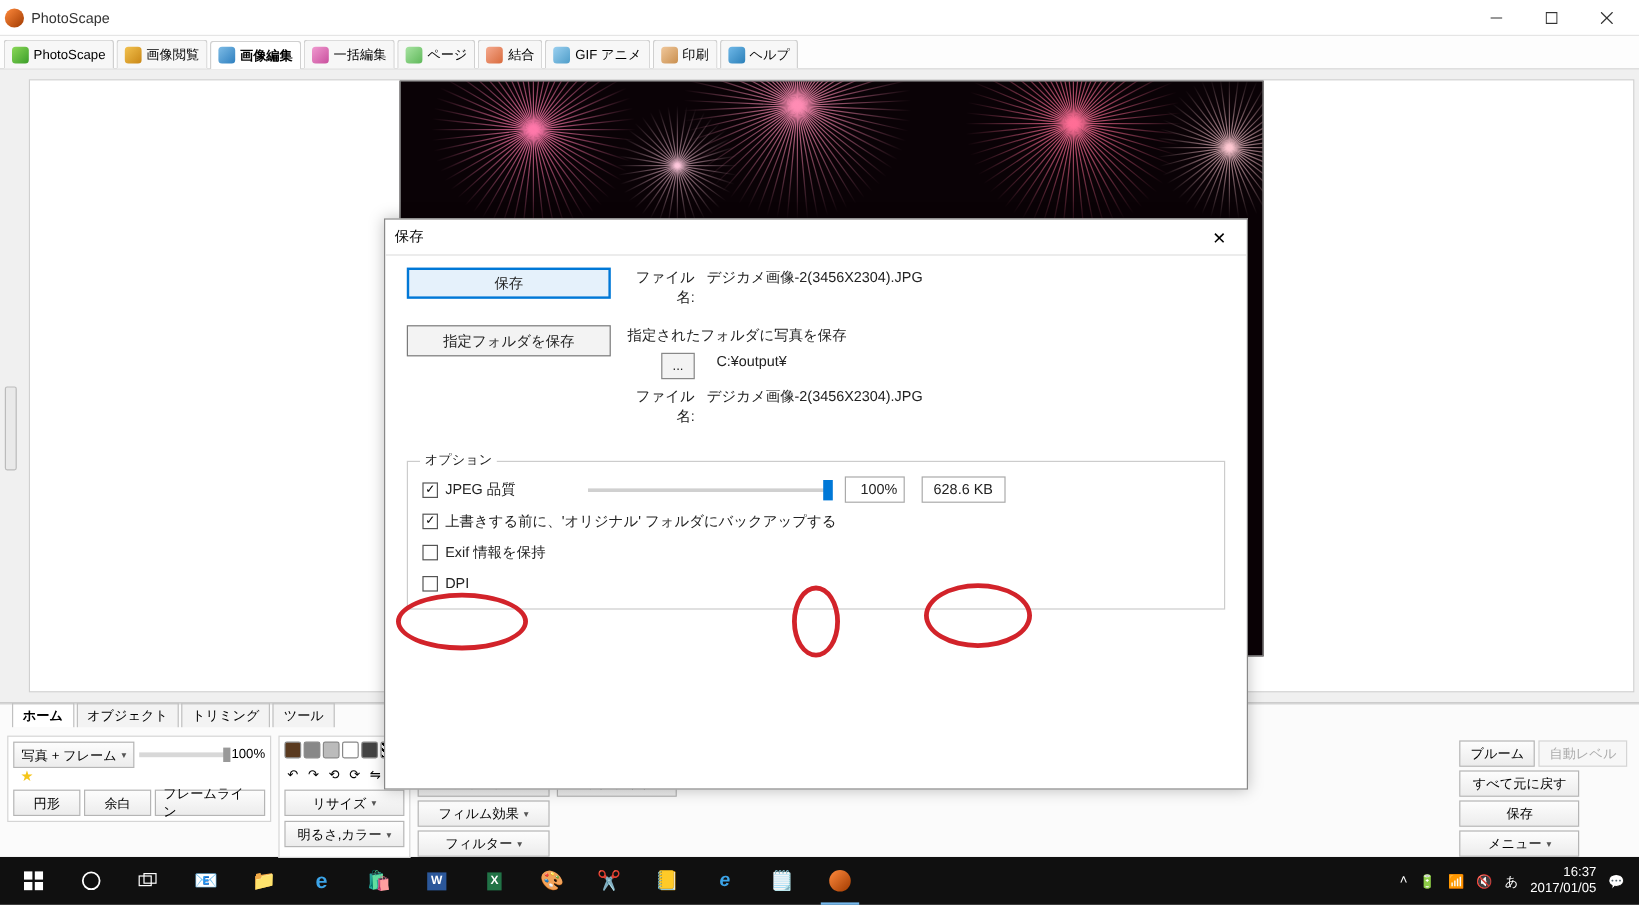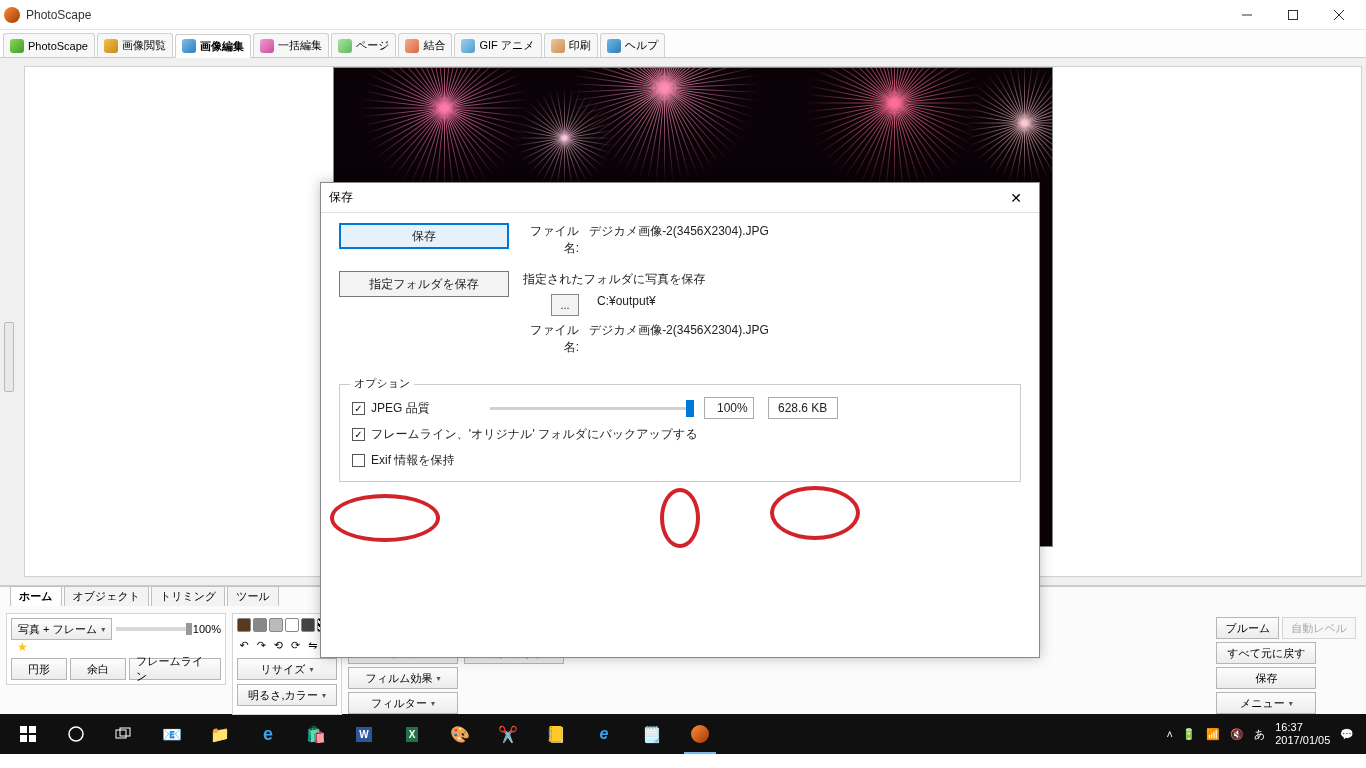--- a/index.html
+++ b/index.html
@@ -64,21 +64,21 @@
 .right-btns { margin-left:auto; display:flex; flex-direction:column; gap:3px; padding:4px;}
 .right-btns-row { display:flex; gap:3px;}
 .rbtn { height:22px; min-width:46px; border:1px solid #b5b5b5; background:linear-gradient(#fdfdfd,#ececec); font-size:11px; display:flex; align-items:center; justify-content:center; padding:0 8px; cursor:pointer;}
 .rbtn.disabled { color:#aaa; border-color:#d5d5d5; background:#f7f7f7;}
 .rbtn.wide { width:100px;}
 .taskbar { height:40px; background:#101010; display:flex; align-items:center; padding:0 4px; color:#fff;}
 .tb-item { width:48px; height:40px; display:flex; align-items:center; justify-content:center; cursor:pointer; position:relative;}
 .tb-item.active::after { content:""; position:absolute; bottom:0; left:8px; right:8px; height:2px; background:#76b9ed;}
 .tb-spacer { flex:1;}
 .tray { display:flex; align-items:center; gap:10px; padding:0 8px; font-size:11px; color:#fff;}
-.clock { text-align:left; line-height:1.2; font-size:11px;}
+.clock { text-align:right; line-height:1.2; font-size:11px;}
 .star{ color:#f5c518; font-size:12px;}
 </style>
 </head>
 <body>
 
 <div class="titlebar">
   <span class="app-icon"></span>
   <span class="title">PhotoScape</span>
   <div class="win-controls">
     <div class="win-btn">
@@ -487,25 +487,29 @@
           <span>JPEG 品質</span>
           <span style="flex:0 0 40px;"></span>
           <div class="slider-track">
               <div class="slider-thumb"></div>
             </div>
           <span class="val-box">100%</span>
           <span class="size-box">628.6 KB</span>
         </div>
         <div class="opt-row">
           <span class="chk checked"></span>
-          <span>フレームライン、'オリジナル' フォルダにバックアップする</span>
+          <span>上書きする前に、'オリジナル' フォルダにバックアップする</span>
         </div>
         <div class="opt-row">
           <span class="chk"></span>
           <span>Exif 情報を保持</span>
+        </div>
+        <div class="opt-row">
+          <span class="chk"></span>
+          <span>DPI</span>
         </div>
       </div>
     </div>
   </div>
 </div>
 
 <div class="bottom-panel">
   <div class="tabs2" id="tabs2">
       <div class="tab2 active">ホーム</div>
       <div class="tab2">オブジェクト</div>

